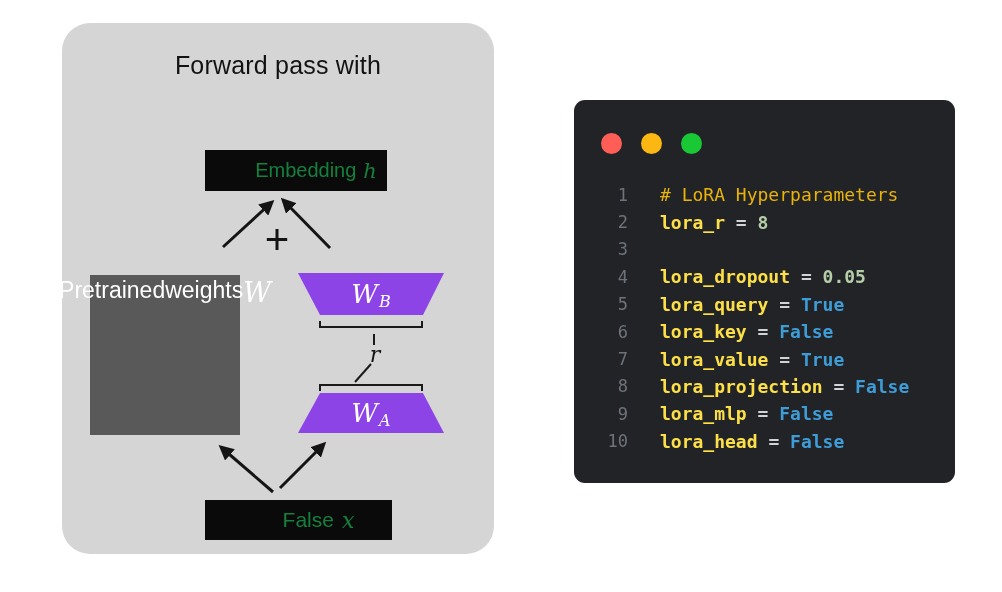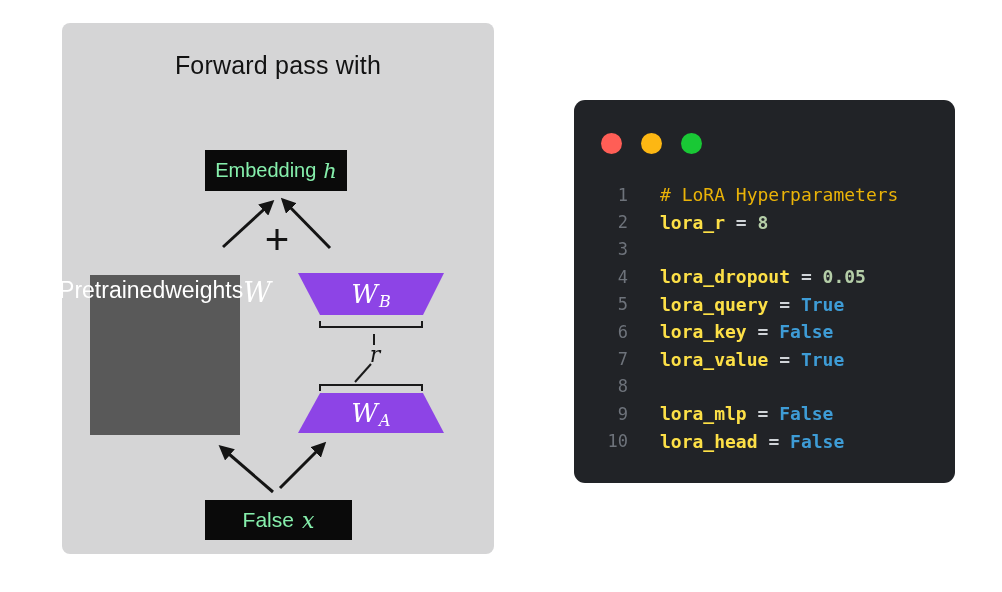--- a/index.html
+++ b/index.html
@@ -4,38 +4,38 @@
 <style>
   html,body { margin:0; padding:0; background:#ffffff; }
   .stage {
     position:relative; width:1002px; height:592px; background:#ffffff;
     font-family:"Liberation Sans", sans-serif; overflow:hidden;
   }
 
   
   .panel {
     position:absolute; left:62px; top:23px; width:432px; height:531px;
-    background:#d5d5d6; border-radius:8px;
+    background:#d5d5d6; border-radius:28px;
   }
   .title {
     position:absolute; top:26px; left:0; width:100%;
     text-align:center; font-size:25px; line-height:33px; color:#121212;
     letter-spacing:0.2px;
   }
   .title .emph {
     font-weight:700; text-decoration:underline;
     text-decoration-thickness:2.5px; text-underline-offset:4px;
   }
   .title .suffix { margin-left:6px; }
 
   .math { font-family:"DejaVu Serif", serif; font-style:italic; }
 
   .black-box {
-    position:absolute; background:#0a0a0a; color:#86efac;
-    display:flex; align-items:center; justify-content:center;
+    position:absolute; background:#0a0a0a; color:#15803d;
+    display:flex; align-items:center; justify-content:center;padding-left:40px;
   }
   .embedding { left:143px; top:127px; width:142px; height:41px; font-size:20px; }
   .embedding .math { font-size:21px; margin-left:7px; }
   .inputs { left:143px; top:477px; width:147px; height:40px; font-size:21px; }
   .inputs .math { font-size:22px; margin-left:8px; }
 
   .plus {
     position:absolute; left:195px; top:194px; width:40px; height:46px;
     text-align:center; font-size:42px; font-weight:300; line-height:46px; color:#141414;
   }
@@ -194,20 +194,21 @@
         <span class="src"><span class="tok-var">lora_key</span><span class="tok-op">=</span><span class="tok-bool">False</span></span>
       </div>
 
       <div class="code-line">
         <span class="num">7</span>
         <span class="src"><span class="tok-var">lora_value</span><span class="tok-op">=</span><span class="tok-bool">True</span></span>
       </div>
 
       <div class="code-line">
         <span class="num">8</span>
+        <span class="src"><span class="tok-var">lora_projection</span><span class="tok-op">=</span><span class="tok-bool">False</span></span>
       </div>
 
       <div class="code-line">
         <span class="num">9</span>
         <span class="src"><span class="tok-var">lora_mlp</span><span class="tok-op">=</span><span class="tok-bool">False</span></span>
       </div>
 
       <div class="code-line">
         <span class="num">10</span>
         <span class="src"><span class="tok-var">lora_head</span><span class="tok-op">=</span><span class="tok-bool">False</span></span>

